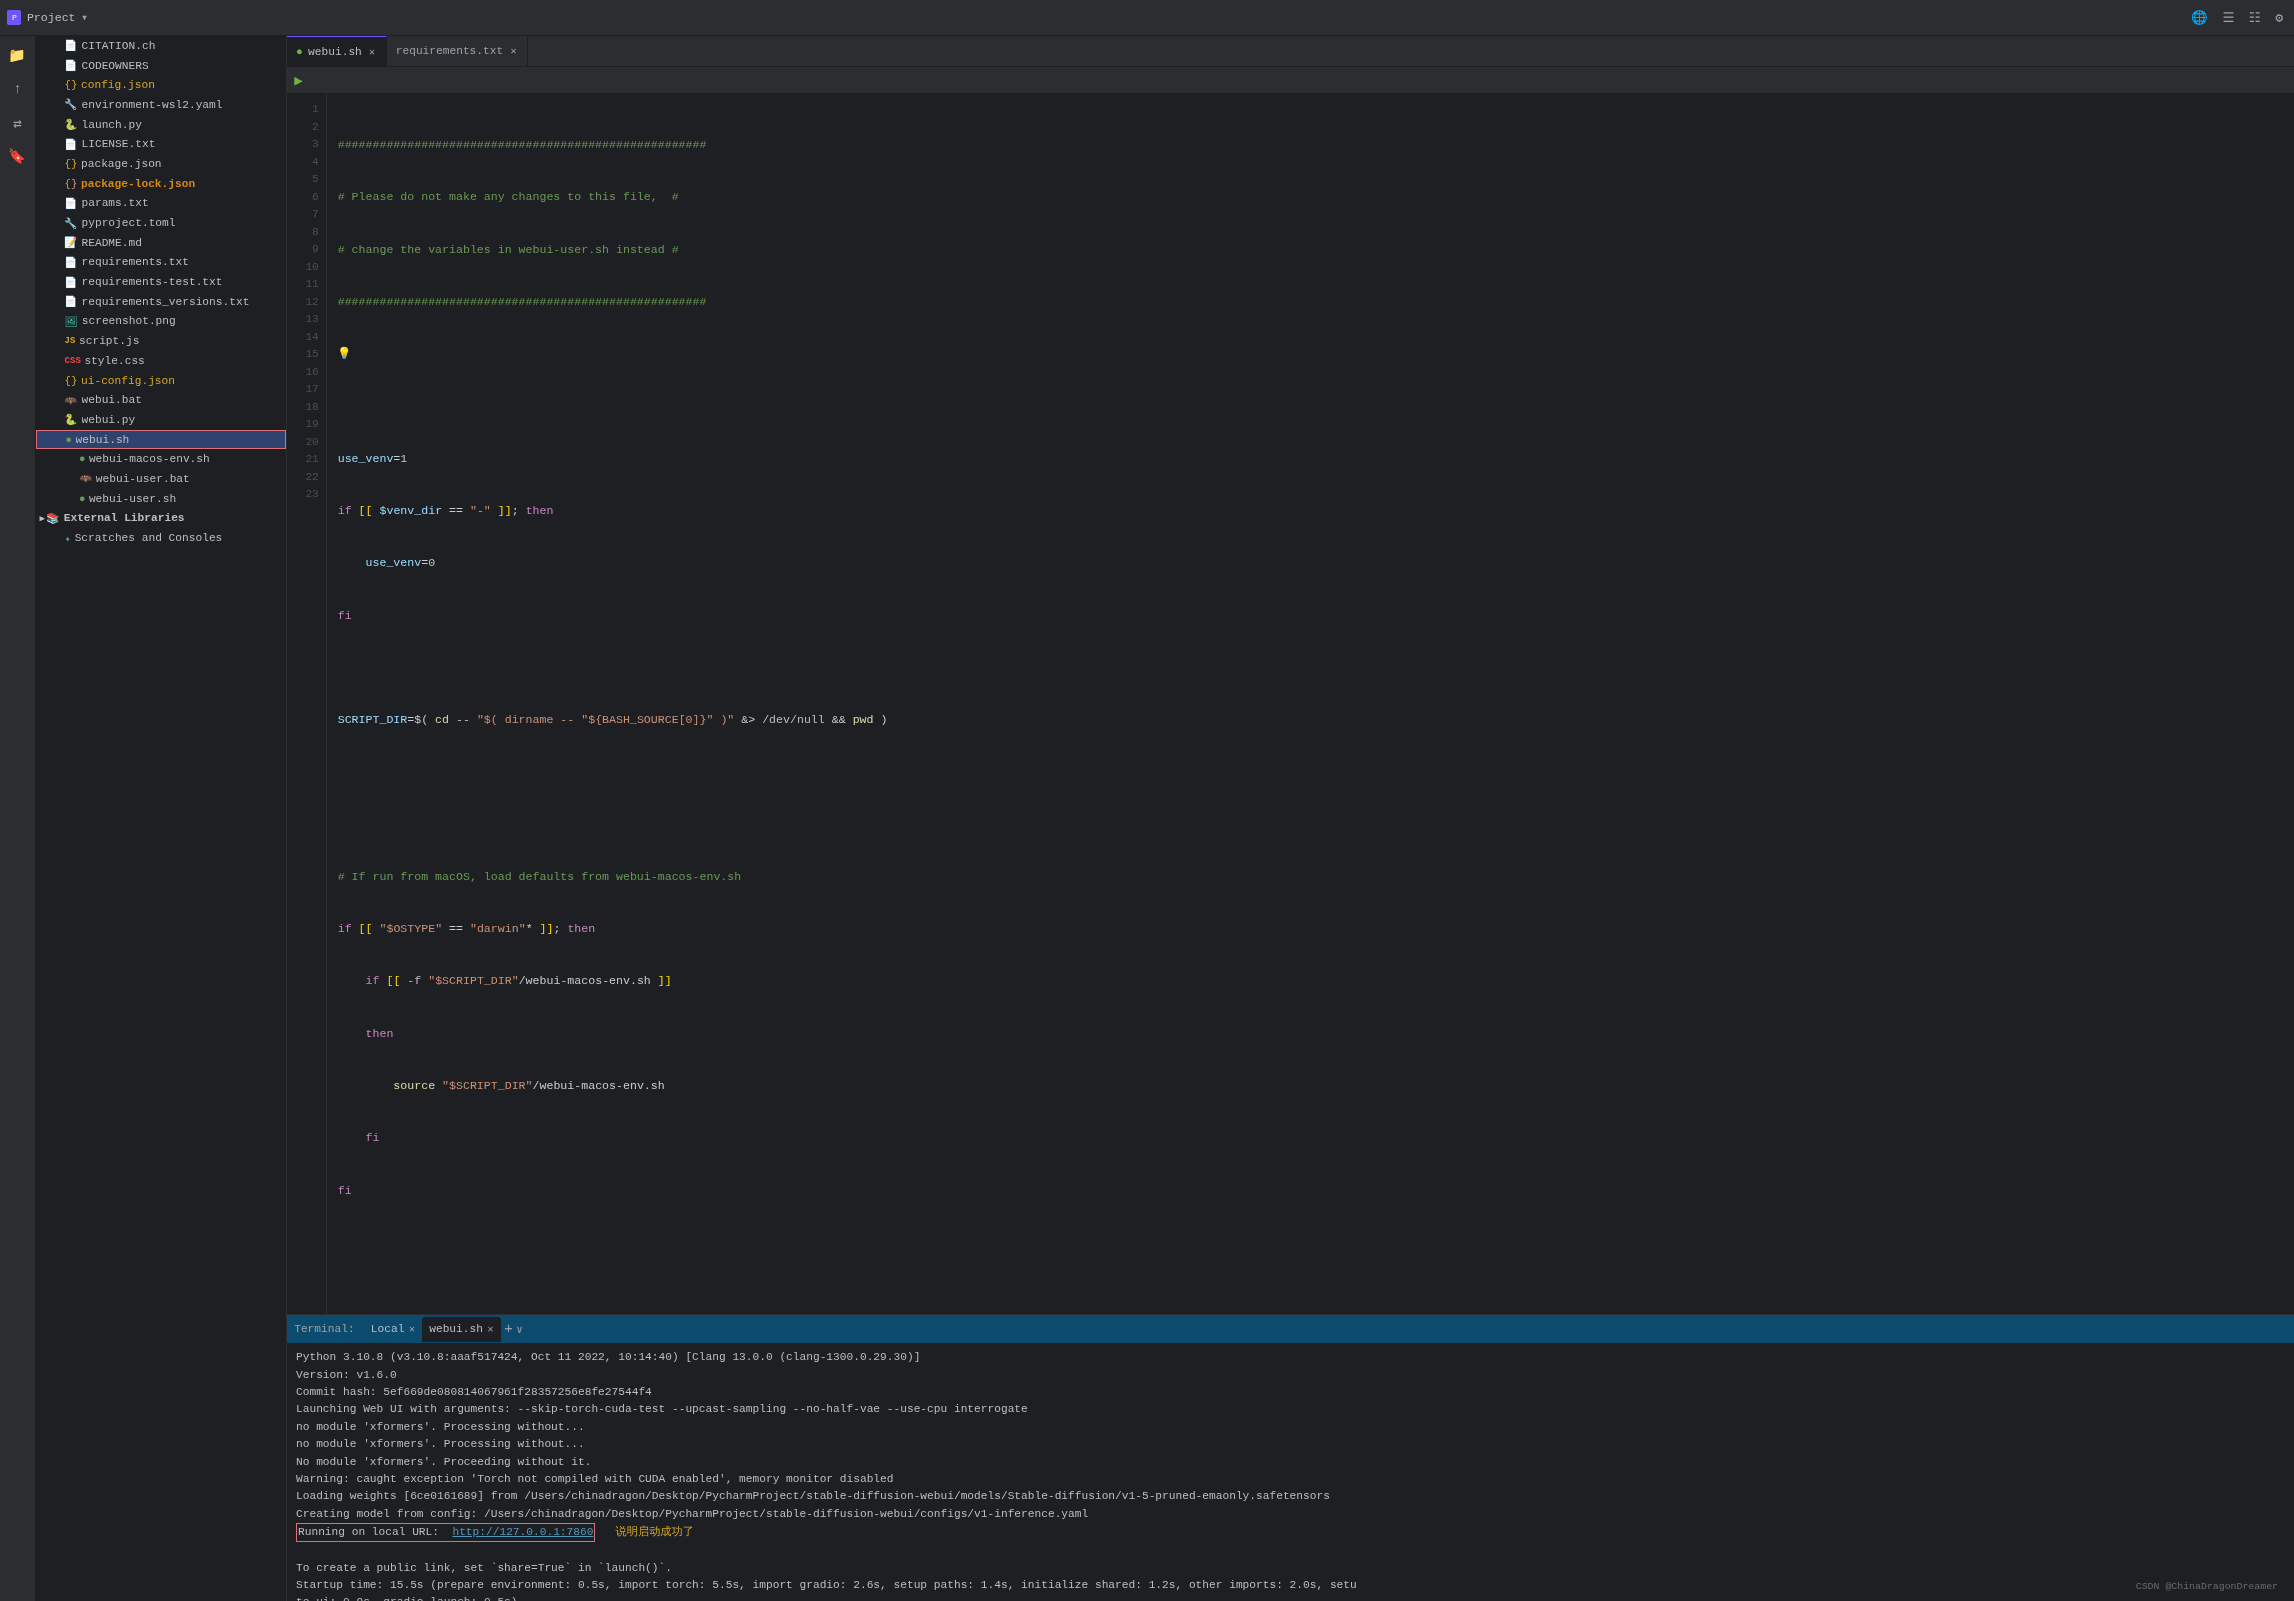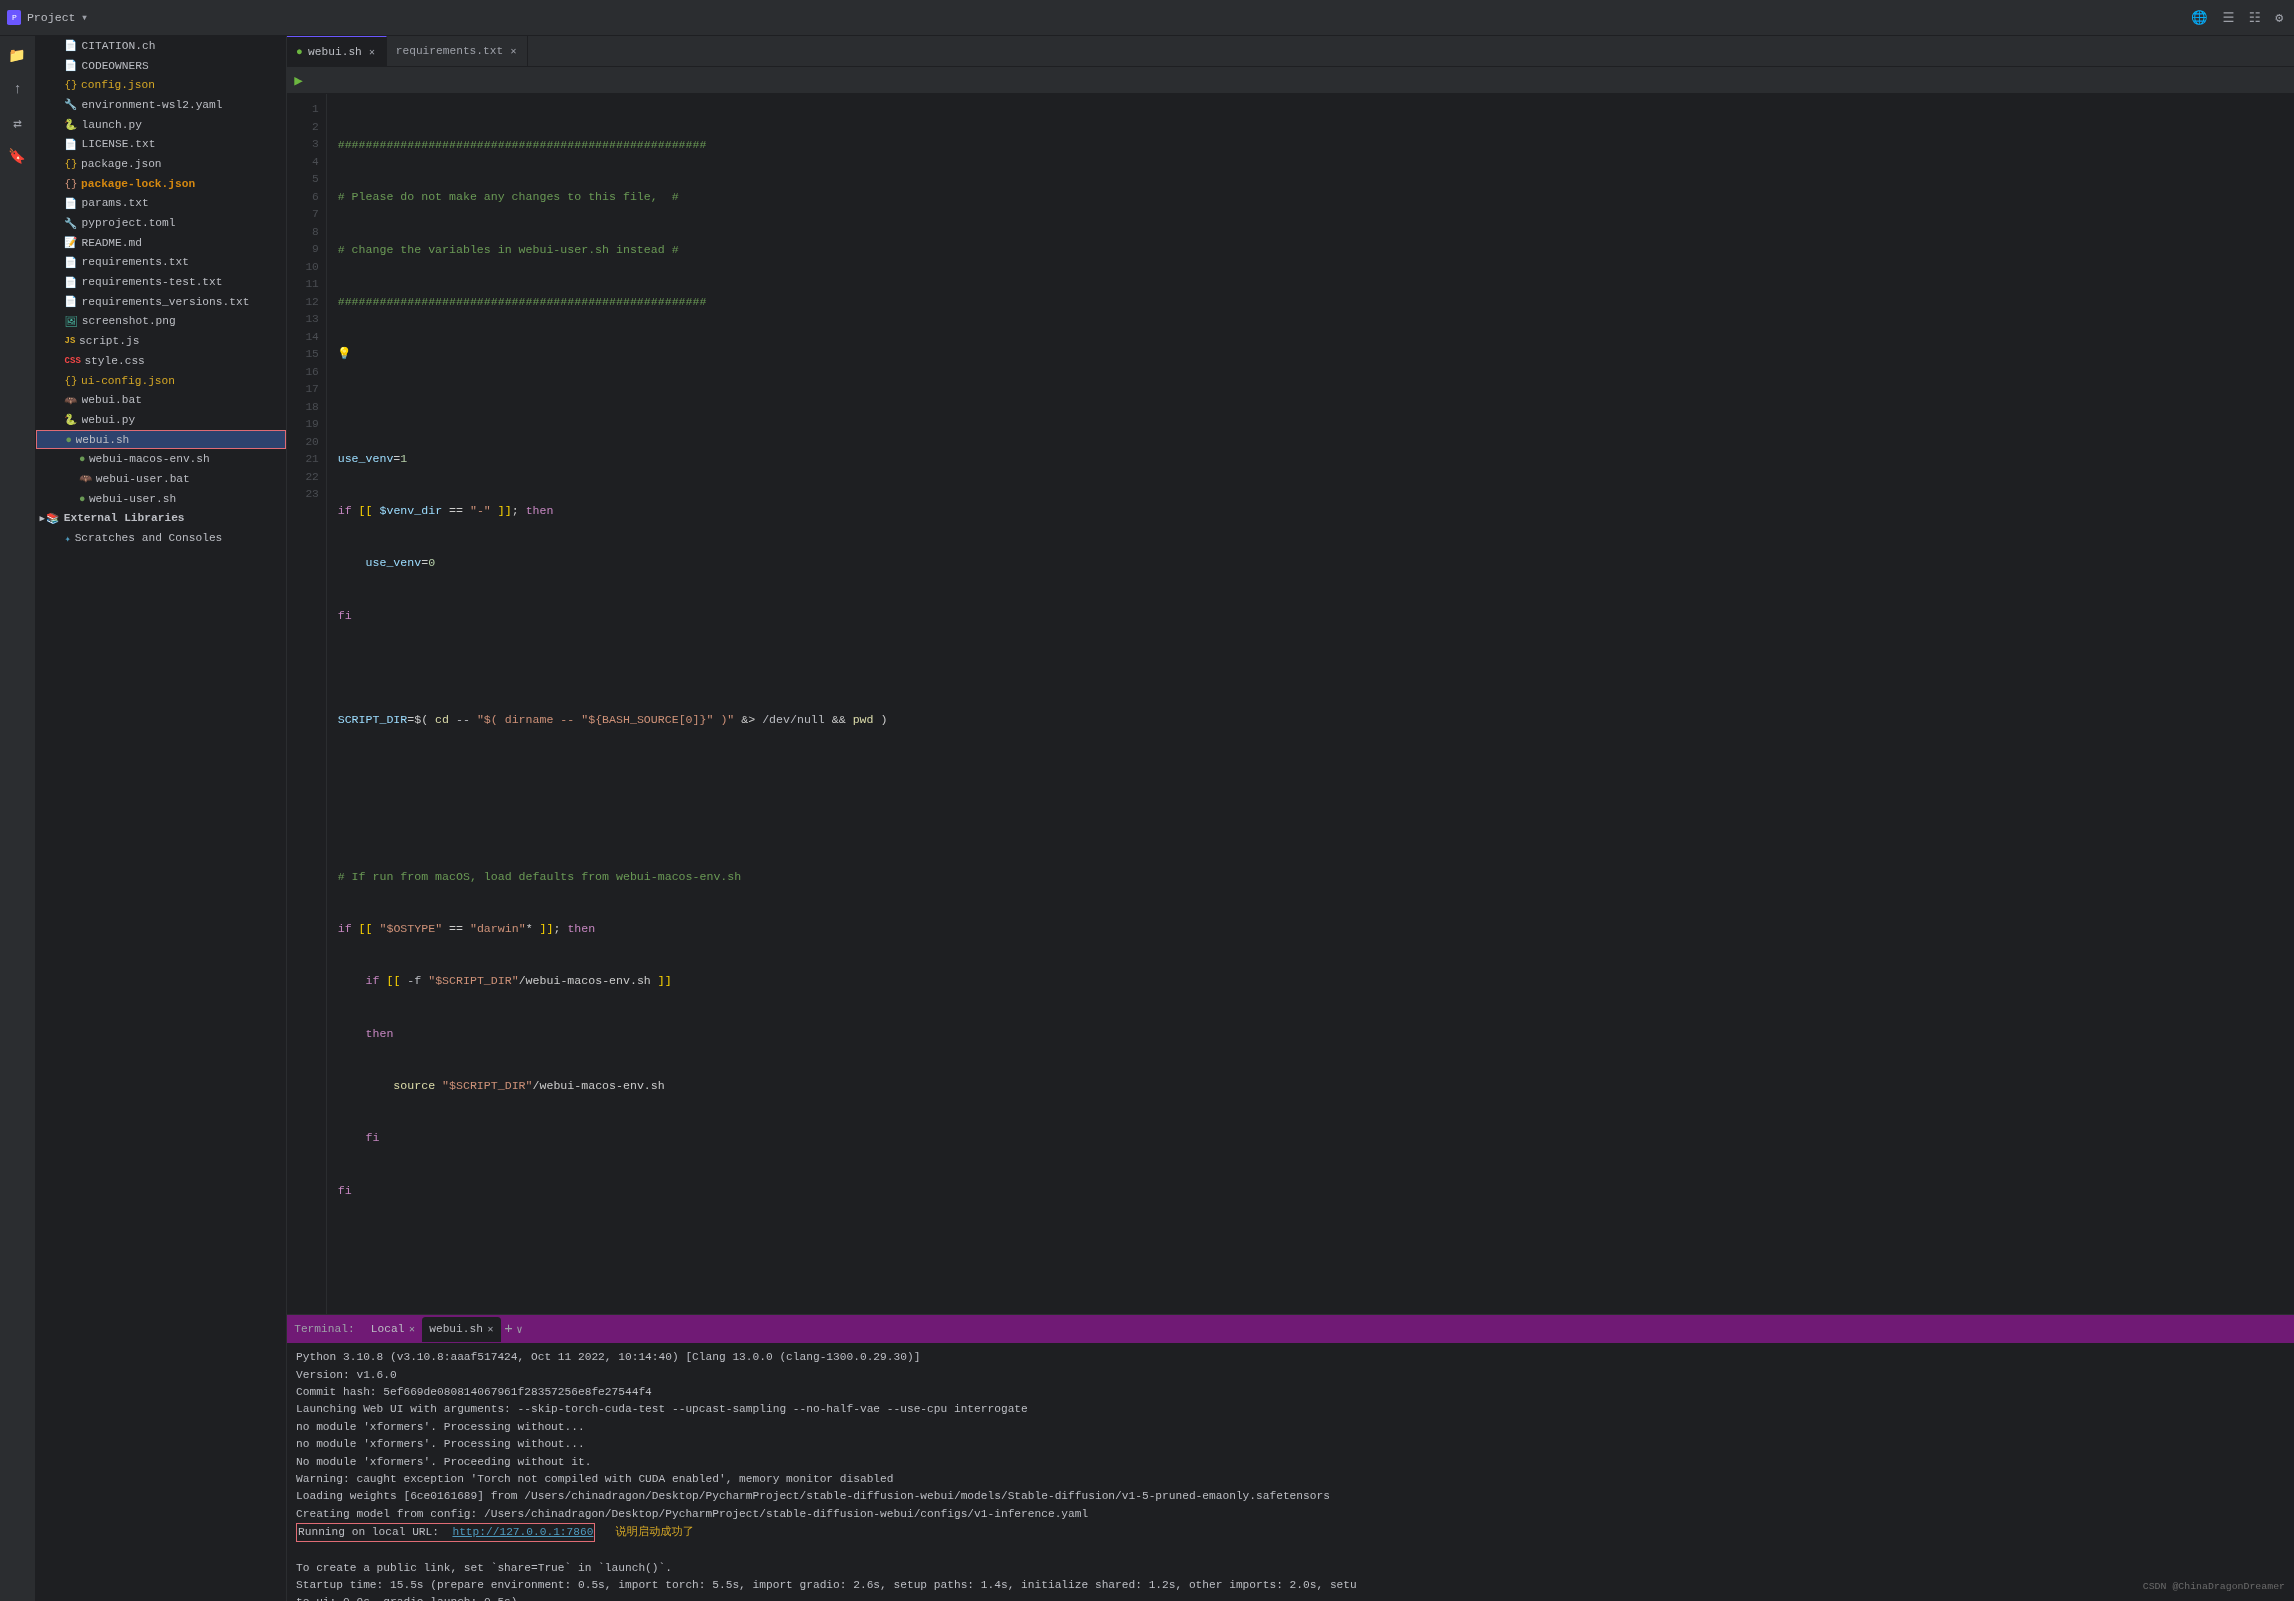--- a/index.html
+++ b/index.html
@@ -245,21 +245,21 @@
     
     .terminal-container {
       height: 287px;
       background: #1e1f22;
       border-top: 0.9px solid #2b2d30;
       display: flex;
       flex-direction: column;
       flex-shrink: 0;
     }
     .terminal-tab-bar {
-      background: #701a75;
+      background: #0c4a6e;
       display: flex;
       align-items: center;
       height: 29px;
       padding: 0 7.2px;
       border-bottom: 0.9px solid #1e1f22;
       flex-shrink: 0;
     }
     .terminal-label {
       color: #9da0a8;
       font-size: 11.2px;
@@ -298,21 +298,21 @@
       display: inline-block;
       border: 0.9px solid #e06c75;
       padding: 0 1px;
     }
     .comment-text { color: #d4a726; }
 
     
     .csdn-watermark {
       position: fixed;
       bottom: 9px;
-      right: 9px;
+      right: 16px;
       font-size: 9.9px;
       color: #6a6a6a;
     }
   </style>
 </head>
 <body>
 
 <div class="top-bar">
   <div class="top-bar-left">
     <span class="project-icon">P</span>

